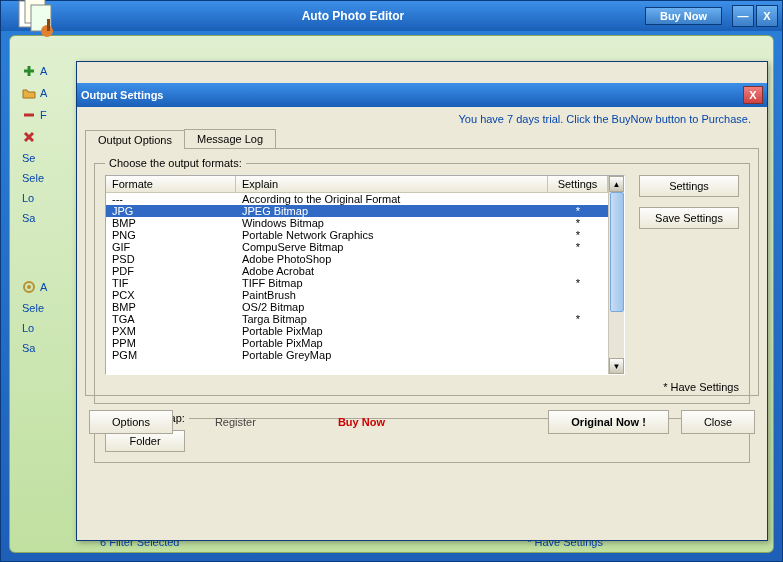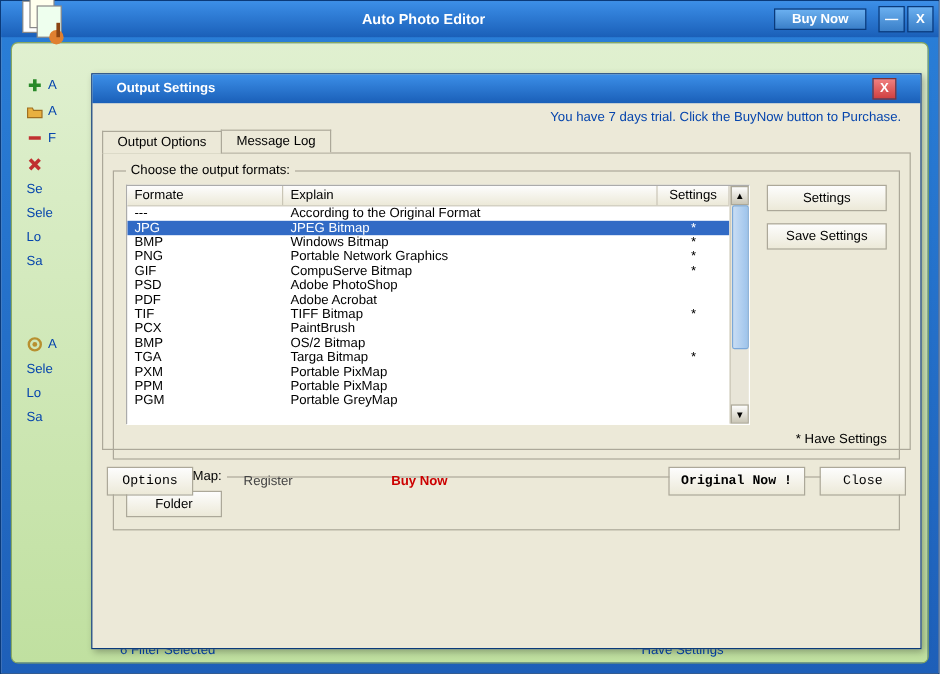--- a/index.html
+++ b/index.html
@@ -14,21 +14,21 @@
 .winbtn { width: 22px; height: 22px; background: linear-gradient(#6bb0f0,#3a7fc8); border: 1px solid #0a3a7a; color: #fff; display: inline-flex; align-items: center; justify-content: center; margin-left: 2px; cursor: pointer; font-weight: bold; }
 
 .app-body { position: absolute; top: 34px; left: 8px; right: 8px; bottom: 8px; background: linear-gradient(#e0f0d0, #c0e0a0); border: 1px solid #88a860; border-radius: 6px; }
 .left-sidebar { position: absolute; left: 12px; top: 20px; width: 60px; }
 .side-item { color: #0645ad; margin: 8px 0; display: flex; align-items: center; gap: 4px; }
 .side-icon { width: 14px; height: 14px; display: inline-block; }
 .thumb { position: absolute; right: 22px; width: 38px; background: #000; border: 1px solid #555; color: #fff; display: flex; align-items: center; justify-content: flex-end; font-size: 9px; padding-right: 2px; }
 
 
 .dialog { position: absolute; left: 75px; top: 60px; width: 692px; height: 480px; background: #ece9d8; border: 1px solid #0a3a7a; box-shadow: 2px 2px 6px rgba(0,0,0,.3); }
-.dlg-title { height: 24px; background: linear-gradient(#3c8fe8,#1a5fb8); color: #fff; font-weight: bold; display: flex; align-items: center; padding: 0 20px; }
+.dlg-title { height: 24px; background: linear-gradient(#3c8fe8,#1a5fb8); color: #fff; font-weight: bold; display: flex; align-items: center; padding: 0 4px; margin-top: 21px; }
 .dlg-close { margin-left: auto; width: 20px; height: 18px; background: linear-gradient(#f08080,#d04040); border: 1px solid #803030; color: #fff; display: flex; align-items: center; justify-content: center; font-weight: bold; cursor: pointer; }
 
 .trial-msg { text-align: right; color: #0645ad; padding: 6px 16px 2px; }
 
 .tabs { display: flex; margin: 2px 8px 0; }
 .tab { padding: 3px 12px; border: 1px solid #aca899; border-bottom: none; background: #ece9d8; cursor: pointer; margin-right: -1px; }
 .tab.active { background: #ece9d8; position: relative; top: 1px; }
 
 .tab-body { margin: 0 8px 6px; border: 1px solid #aca899; background: #ece9d8; padding: 8px; height: 248px; }
 
@@ -52,21 +52,21 @@
 .sb-thumb { position: absolute; top: 16px; height: 120px; width: 14px; left: 1px; background: linear-gradient(90deg,#c8ddf4,#9ec4ec); border: 1px solid #7aa8da; border-radius: 2px; }
 
 .right-btns { width: 100px; display: flex; flex-direction: column; gap: 10px; }
 .btn { background: linear-gradient(#fdfdfd,#ece9d8); border: 1px solid #aca899; padding: 4px 6px; text-align: center; cursor: pointer; }
 .have-settings { text-align: right; margin-top: 6px; }
 
 .folder-row { display: flex; gap: 20px; align-items: center; }
 .folder-input { flex: 1; border: 1px inset #fff; background: #fff; padding: 3px 4px; }
 
 .bottom-bar { display: flex; align-items: center; gap: 12px; padding: 8px 12px; }
-.bottom-bar .btn { min-width: 72px; padding: 5px 10px; font-family: Liberation Mono, monospace; }
+.bottom-bar .btn { min-width: 72px; padding: 5px 22px; }
 .register-link { color: #444; margin: 0 30px; cursor: pointer; }
 .buynow-link { color: #c00; font-weight: bold; margin: 0 40px; cursor: pointer; }
 .spacer { flex: 1; }
 
 .status-bar { position: absolute; bottom: 4px; left: 90px; right: 20px; color: #0645ad; display: flex; }
 .status-bar .sr { margin-left: auto; margin-right: 150px; }
 </style>
 </head>
 <body>
 

